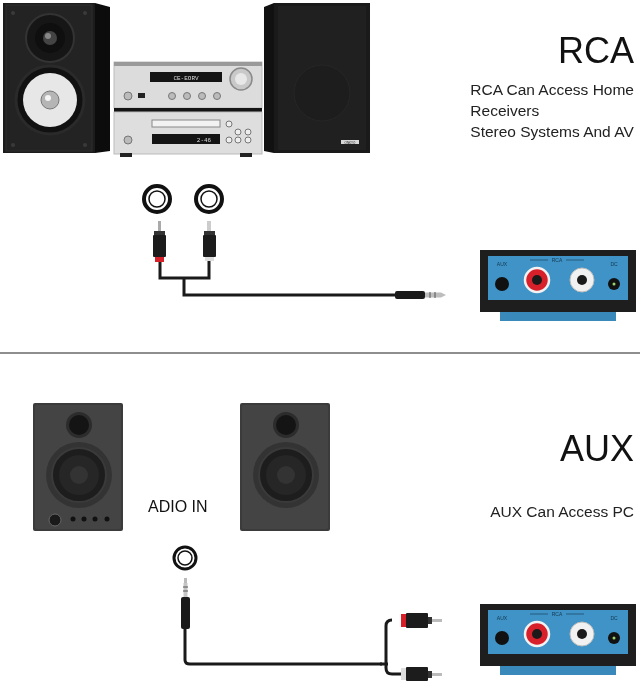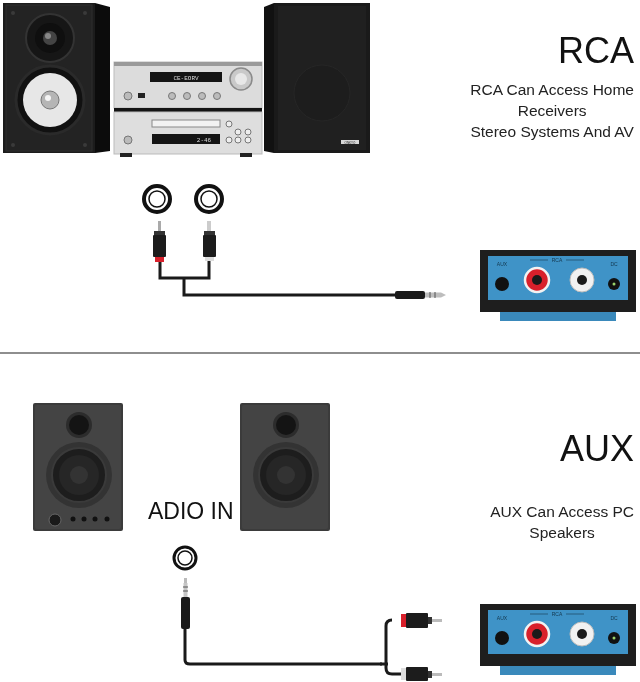--- a/index.html
+++ b/index.html
@@ -1,20 +1,20 @@
 <!DOCTYPE html>
 <html><head>
 <meta charset="utf-8">
 <style>
   html,body{margin:0;padding:0;background:#ffffff;}
   body{width:640px;height:682px;position:relative;overflow:hidden;font-family:"Liberation Sans",sans-serif;color:#1a1a1a;}
   .heading{position:absolute;font-size:36px;font-weight:400;letter-spacing:0px;color:#111;text-align:right;line-height:1;}
-  .desc{position:absolute;font-size:15.5px;line-height:21px;color:#222;text-align:center;}
+  .desc{position:absolute;font-size:15.5px;line-height:21px;color:#222;text-align:left;}
   .divider{position:absolute;left:0;top:352px;width:640px;height:2px;background:#8e8e8e;}
-  .adio{position:absolute;left:148px;top:498px;font-size:23px;color:#111;}
+  .adio{position:absolute;left:148px;top:498px;font-size:16px;color:#111;}
   svg{position:absolute;overflow:visible;}
 </style>
 </head>
 <body>
 
 <svg style="left:3px;top:3px" width="108" height="152" viewBox="0 0 108 152">
   <rect x="0" y="0" width="92" height="150" fill="#1c1c1c"></rect>
   <polygon points="92,0 107,4 107,148 92,150" fill="#0c0c0c"></polygon>
   <rect x="3" y="2" width="86" height="146" fill="#232323" stroke="#2e2e2e"></rect>
   <circle cx="10" cy="10" r="2" fill="#3a3a3a"></circle>
@@ -170,21 +170,20 @@
     <circle cx="46" cy="72" r="20" fill="#262626"></circle>
     <circle cx="46" cy="72" r="9" fill="#333"></circle>
   </g>
 </svg>
 
 <div class="adio">ADIO IN</div>
 
 <div class="heading" style="right:6px;top:431px;">AUX</div>
 <div class="desc" style="right:6px;top:501px;">
   <div>AUX Can Access PC</div>
-  <div>Speakers</div>
 </div>
 
 <svg style="left:0;top:0" width="640" height="682" viewBox="0 0 640 682">
   <g>
     <circle cx="185" cy="558" r="11" fill="none" stroke="#111" stroke-width="3"></circle>
     <circle cx="185" cy="558" r="7" fill="none" stroke="#111" stroke-width="1.5"></circle>
   </g>
   <g>
     <rect x="184" y="578" width="3" height="5" fill="#bbb"></rect>
     <rect x="183.5" y="583" width="4" height="14" fill="#c5c5c5"></rect>

